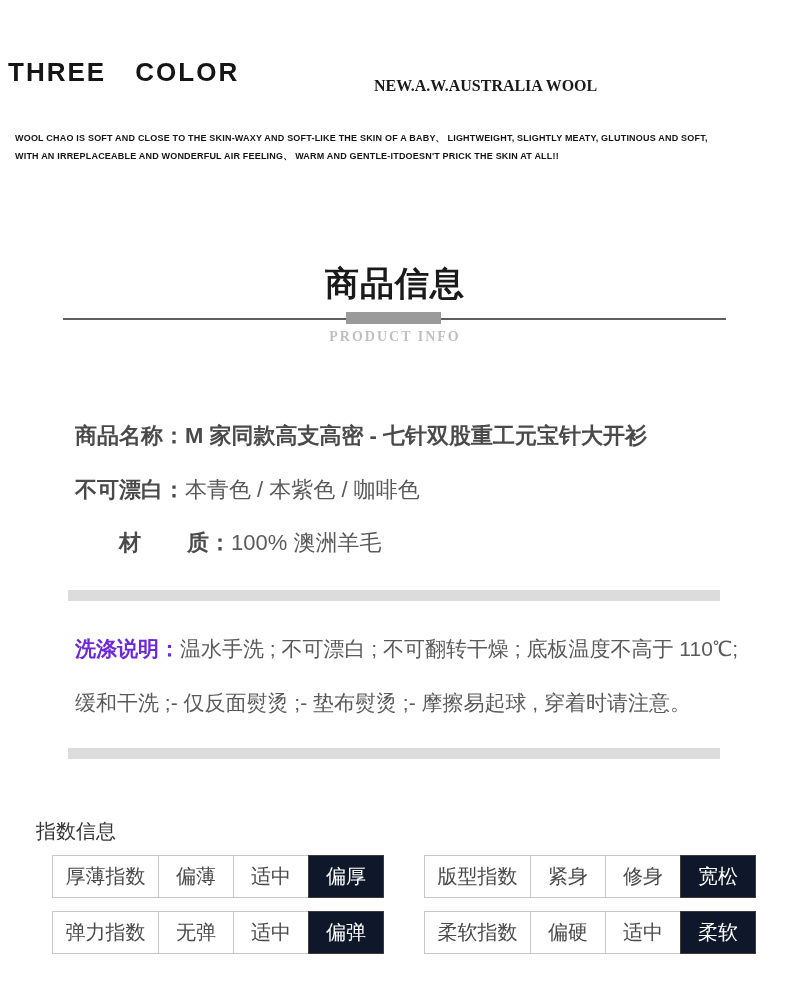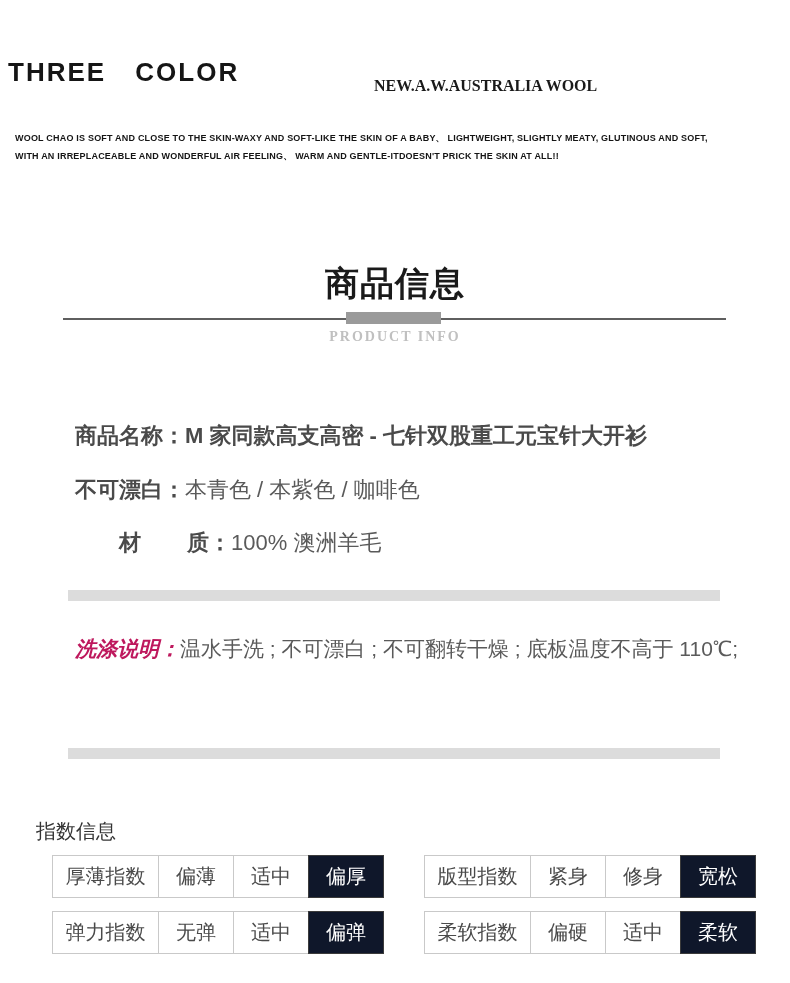--- a/index.html
+++ b/index.html
@@ -116,21 +116,21 @@
   .gray-bar.b2 { top: 748px; }
 
   
   .wash-line {
     position: absolute;
     left: 75px;
     font-size: 21px;
     color: #5a5a5a;
     white-space: nowrap;
   }
-  .wash-line .lbl { font-weight: 700; color: #be185d; font-style: italic; }
+  .wash-line .lbl { font-weight: 700; color: #6d28d9; }
   .wash-line.w1 { top: 635px; }
   .wash-line.w2 { top: 689px; }
 
   
   .idx-title {
     position: absolute;
     left: 36px;
     top: 818px;
     font-size: 20px;
     color: #333333;
@@ -189,20 +189,23 @@
   </div>
   <div class="detail-row r3">
     <span class="lbl">材</span><span class="lbl-gap"></span><span class="lbl">质：</span><span>100% 澳洲羊毛</span>
   </div>
 
   <div class="gray-bar b1"></div>
 
   <div class="wash-line w1">
     <span class="lbl">洗涤说明：</span><span>温水手洗 ; 不可漂白 ; 不可翻转干燥 ; 底板温度不高于 110℃;</span>
   </div>
+  <div class="wash-line w2">
+    <span>缓和干洗 ;- 仅反面熨烫 ;- 垫布熨烫 ;- 摩擦易起球 , 穿着时请注意。</span>
+  </div>
 
   <div class="gray-bar b2"></div>
 
   <div class="idx-title">指数信息</div>
 
   <div class="idx-table left">
     <div class="idx-row">
       <div class="idx-cell c-label">厚薄指数</div>
       <div class="idx-cell c-opt">偏薄</div>
       <div class="idx-cell c-opt">适中</div>

